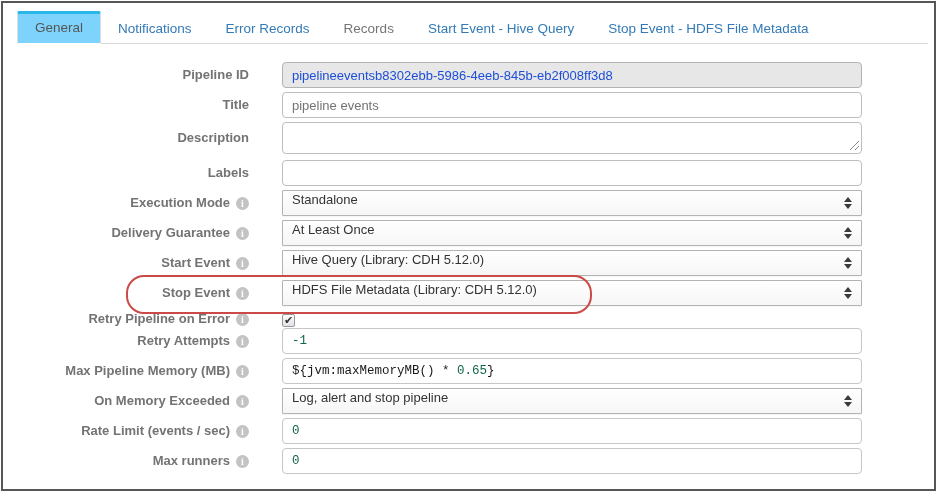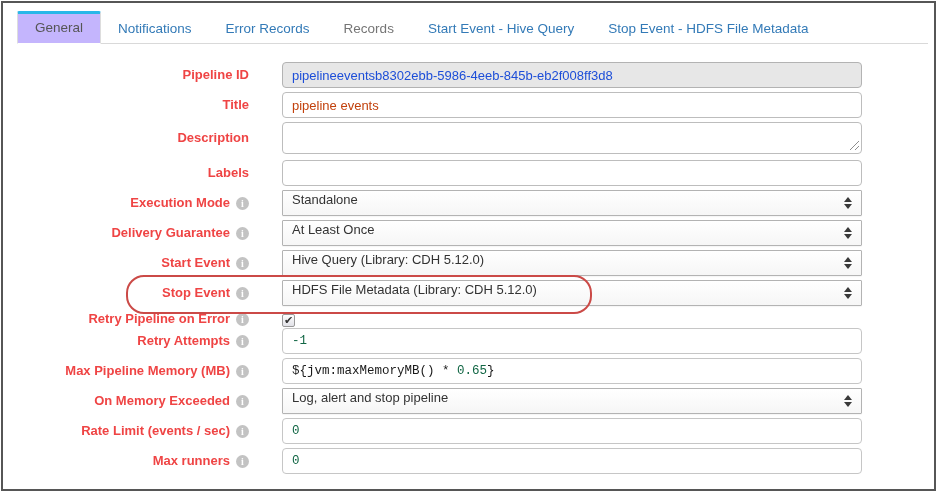--- a/index.html
+++ b/index.html
@@ -14,44 +14,44 @@
   
   .tabs{
     display:flex;align-items:flex-end;list-style:none;
     margin:8px 6px 0 14px;padding:0;border-bottom:1px solid #d9d9d9;
     font-size:13.5px;white-space:nowrap;
   }
   .tab{
     padding:9px 17px 8px;margin-bottom:-1px;color:#337ab7;cursor:pointer;
   }
   .tab.active{
-    color:#555;background:#c4b5fd;
+    color:#555;background:#7dd3fc;
     border:1px solid #ddd;border-top:3px solid #29b7e8;border-bottom:1px solid #fff;
     padding-top:6px;border-radius:2px 2px 0 0;
   }
   .tab.disabled{color:#757575;}
   
   .form{margin-top:18px;}
   .row{display:flex;align-items:center;margin-bottom:4px;position:relative;}
   .row.desc-row{margin-bottom:6px;}
   .row.check-row{height:18px;margin-bottom:0;}
   .label-col{
     width:246px;display:flex;justify-content:flex-end;align-items:center;
     gap:6px;flex:none;
   }
-  .flabel{font-weight:bold;color:#ef4444;font-size:13px;text-align:right;line-height:1.15;}
+  .flabel{font-weight:bold;color:#737373;font-size:13px;text-align:right;line-height:1.15;}
   .info-icon{
     width:13px;height:13px;border-radius:50%;background:#c3c3c3;color:#fff;
     font-size:10px;font-weight:bold;line-height:13px;text-align:center;flex:none;
     font-family:"Liberation Serif", serif;
   }
   .control-col{margin-left:33px;width:580px;flex:none;position:relative;}
   input.text{
     width:100%;box-sizing:border-box;height:26px;border:1px solid #bdbdbd;
-    border-radius:4px;padding:0 9px;font-size:13px;color:#c2410c;
+    border-radius:4px;padding:0 9px;font-size:13px;color:#737373;
     font-family:"Liberation Sans", sans-serif;background:#fff;outline:none;
   }
   input.text.readonly{background:#e7e7e7;border-color:#b3b3b3;color:#1d4ed8;}
   textarea.textarea{
     width:100%;box-sizing:border-box;height:32px;border:1px solid #bdbdbd;
     border-radius:4px;padding:4px 9px;font-size:13px;color:#555;resize:none;
     font-family:"Liberation Sans", sans-serif;outline:none;display:block;
   }
   .grip{position:absolute;right:2px;bottom:3px;pointer-events:none;}
   .selectbox{

